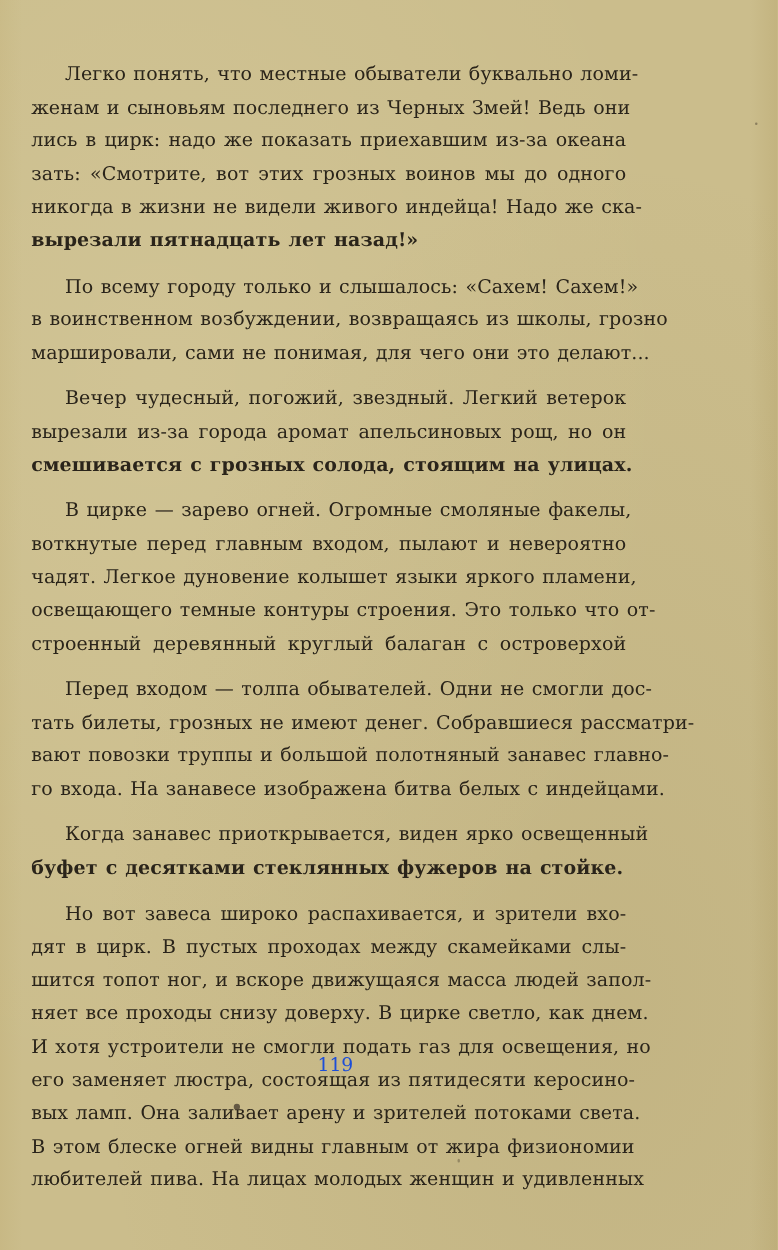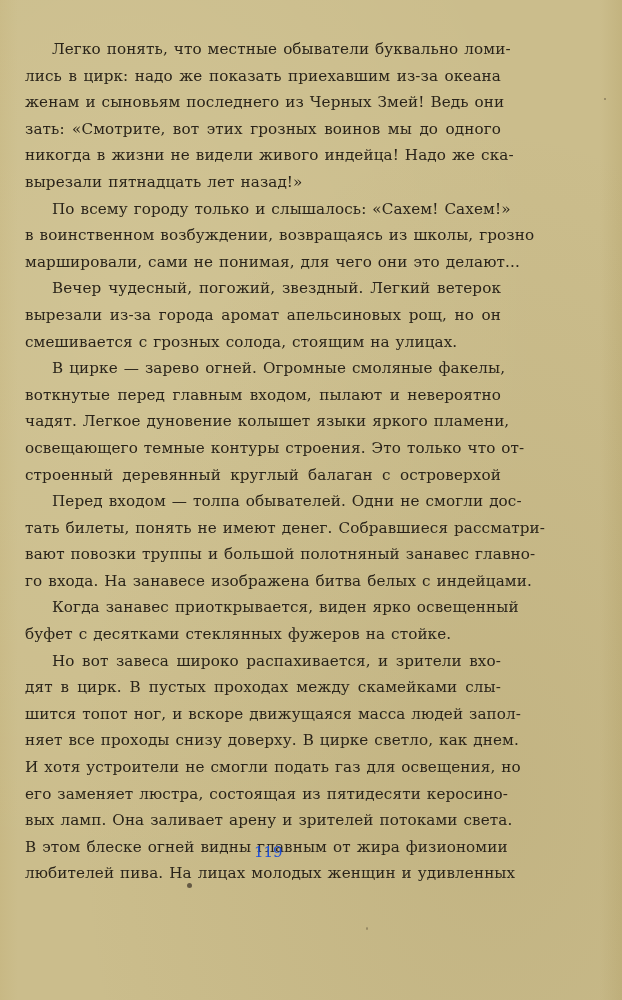--- a/index.html
+++ b/index.html
@@ -39,23 +39,25 @@
       font-size: 15.2px;
       white-space: nowrap;
       text-align: justify;
       text-align-last: justify;
       letter-spacing: 0.1px;
       word-spacing: 1px;
       overflow: visible;
     }
     .line.indent {
       padding-left: 27px;
+      margin-top: 10px;
     }
     .line.last {
       text-align-last: left;
+      font-weight: bold;
     }
     .page-number {
       position: absolute;
       left: 254px;
       top: 843px;
       font-size: 15px;
       color: #1d4ed8;
       font-family: "DejaVu Serif", "Liberation Serif", serif;
     }
     .speck {
@@ -66,22 +68,22 @@
     }
   </style>
 </head>
 <body>
 
 <div class="page">
   <div class="text-block">
 
     <div>
       <span class="line indent">Легко понять, что местные обыватели буквально ломи-</span>
+      <span class="line">женам и сыновьям последнего из Черных Змей! Ведь они</span>
       <span class="line">лись в цирк: надо же показать приехавшим из-за океана</span>
-      <span class="line">женам и сыновьям последнего из Черных Змей! Ведь они</span>
       <span class="line">зать: «Смотрите, вот этих грозных воинов мы до одного</span>
       <span class="line">никогда в жизни не видели живого индейца! Надо же ска-</span>
       <span class="line last">вырезали пятнадцать лет назад!»</span>
     </div>
 
     <div>
       <span class="line indent">По всему городу только и слышалось: «Сахем! Сахем!»</span>
     </div>
 
     <div>
@@ -98,21 +100,21 @@
     <div>
       <span class="line indent">В цирке — зарево огней. Огромные смоляные факелы,</span>
       <span class="line">воткнутые перед главным входом, пылают и невероятно</span>
       <span class="line">чадят. Легкое дуновение колышет языки яркого пламени,</span>
       <span class="line">освещающего темные контуры строения. Это только что от-</span>
       <span class="line">строенный деревянный круглый балаган с островерхой</span>
     </div>
 
     <div>
       <span class="line indent">Перед входом — толпа обывателей. Одни не смогли дос-</span>
-      <span class="line">тать билеты, понять не имеют денег. Собравшиеся рассматри-</span>
+      <span class="line">тать билеты, грозных не имеют денег. Собравшиеся рассматри-</span>
       <span class="line">вают повозки труппы и большой полотняный занавес главно-</span>
       <span class="line">го входа. На занавесе изображена битва белых с индейцами.</span>
     </div>
 
     <div>
       <span class="line indent">Когда занавес приоткрывается, виден ярко освещенный</span>
       <span class="line last">буфет с десятками стеклянных фужеров на стойке.</span>
     </div>
 
     <div>

